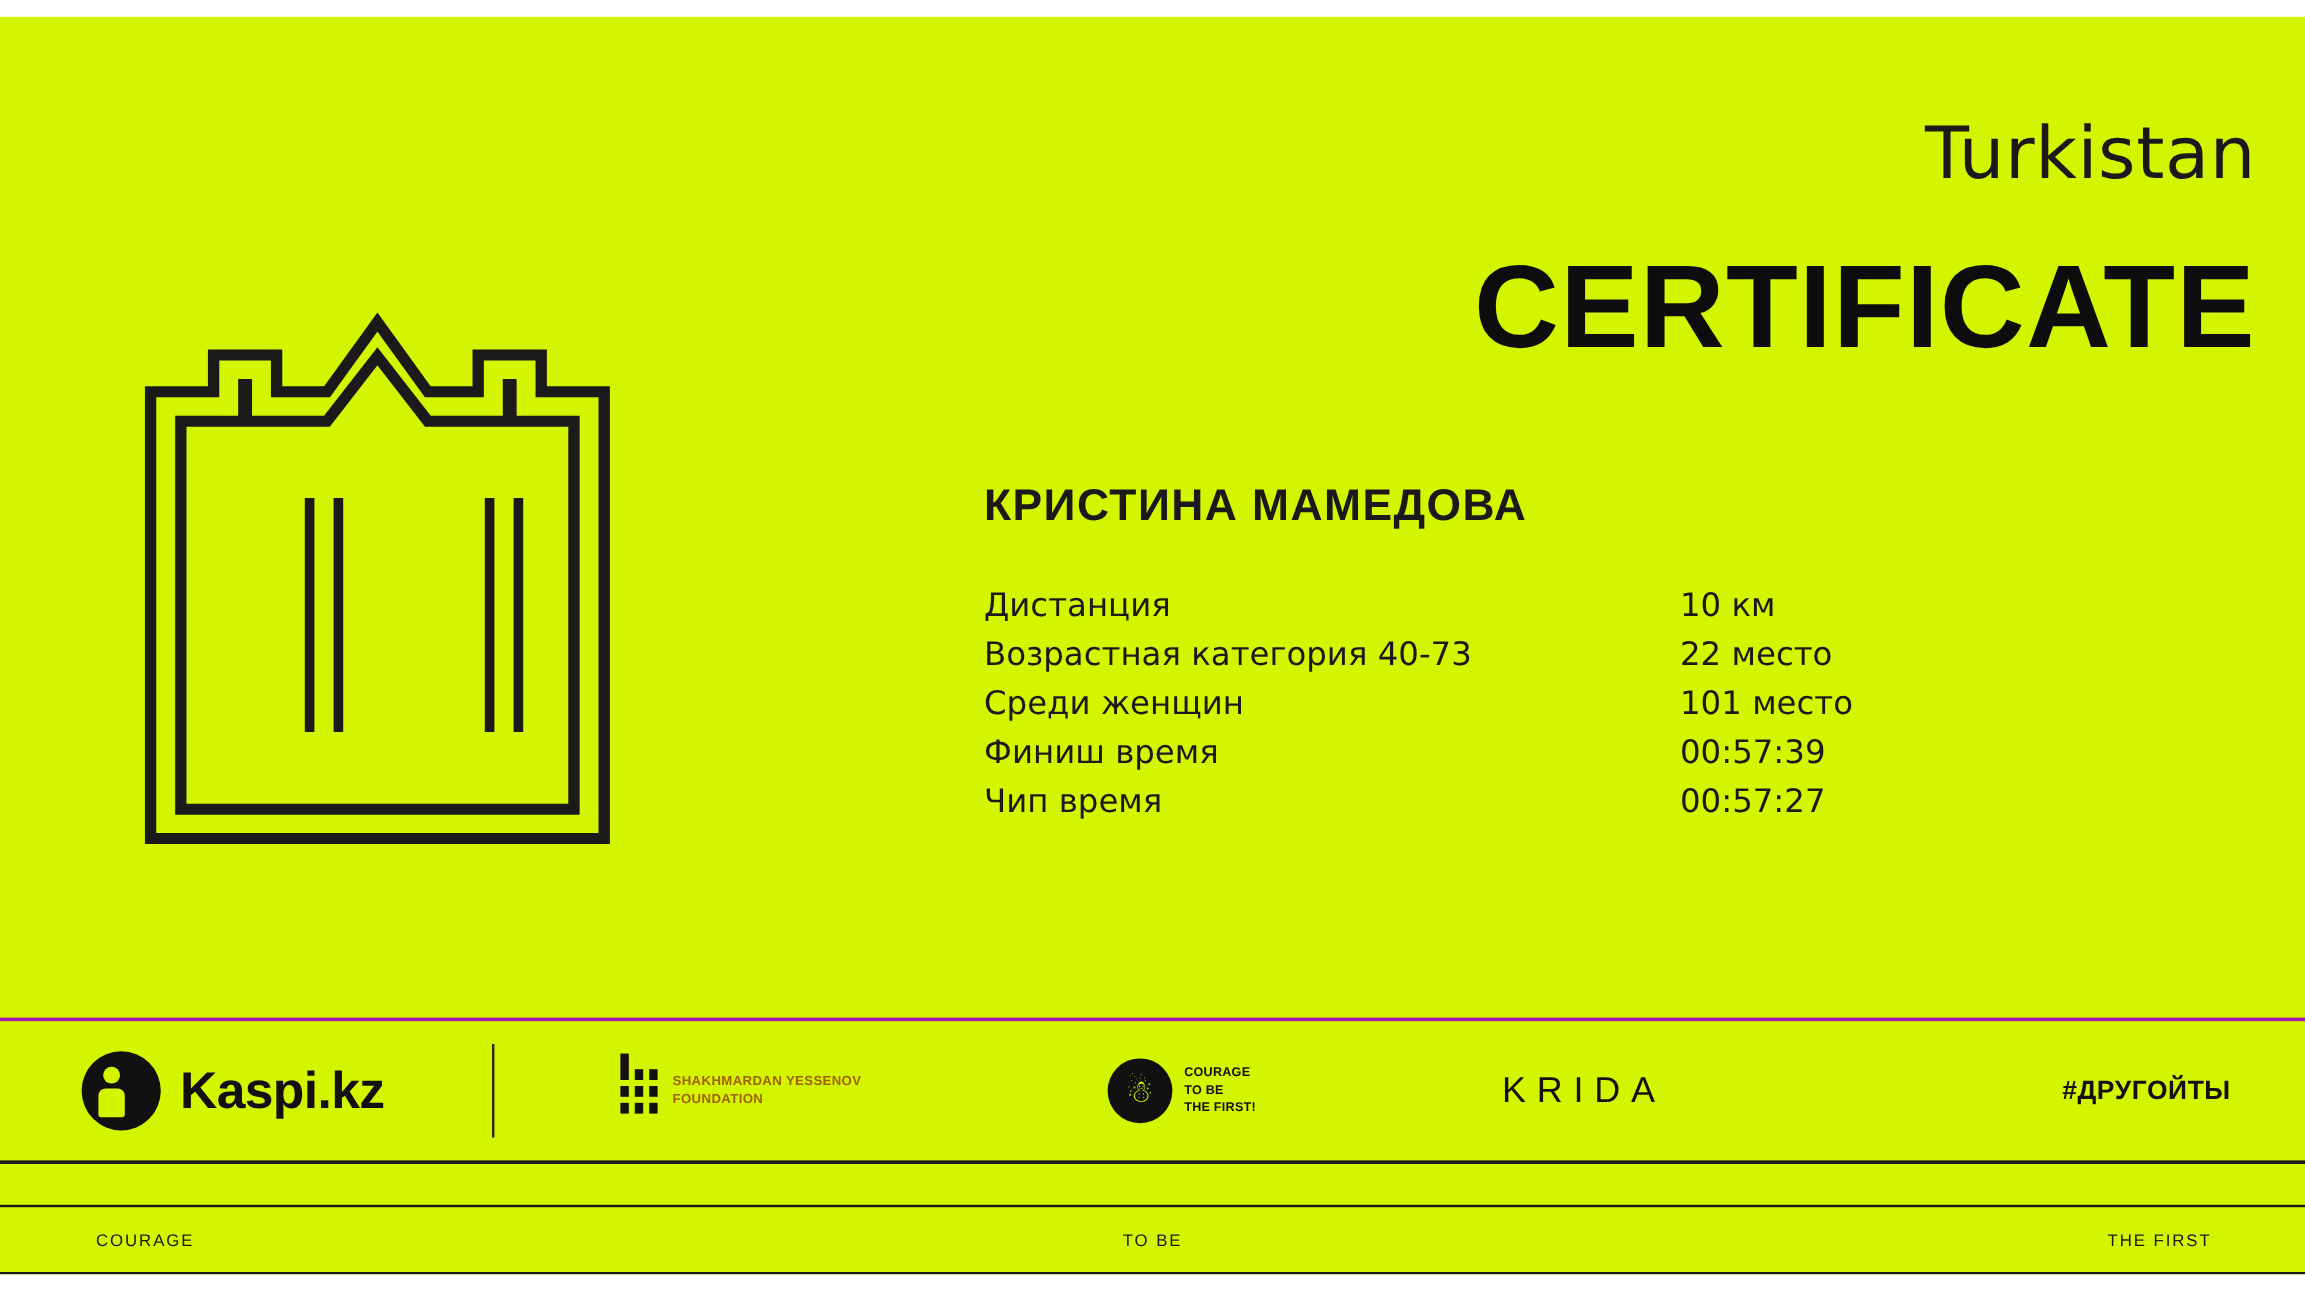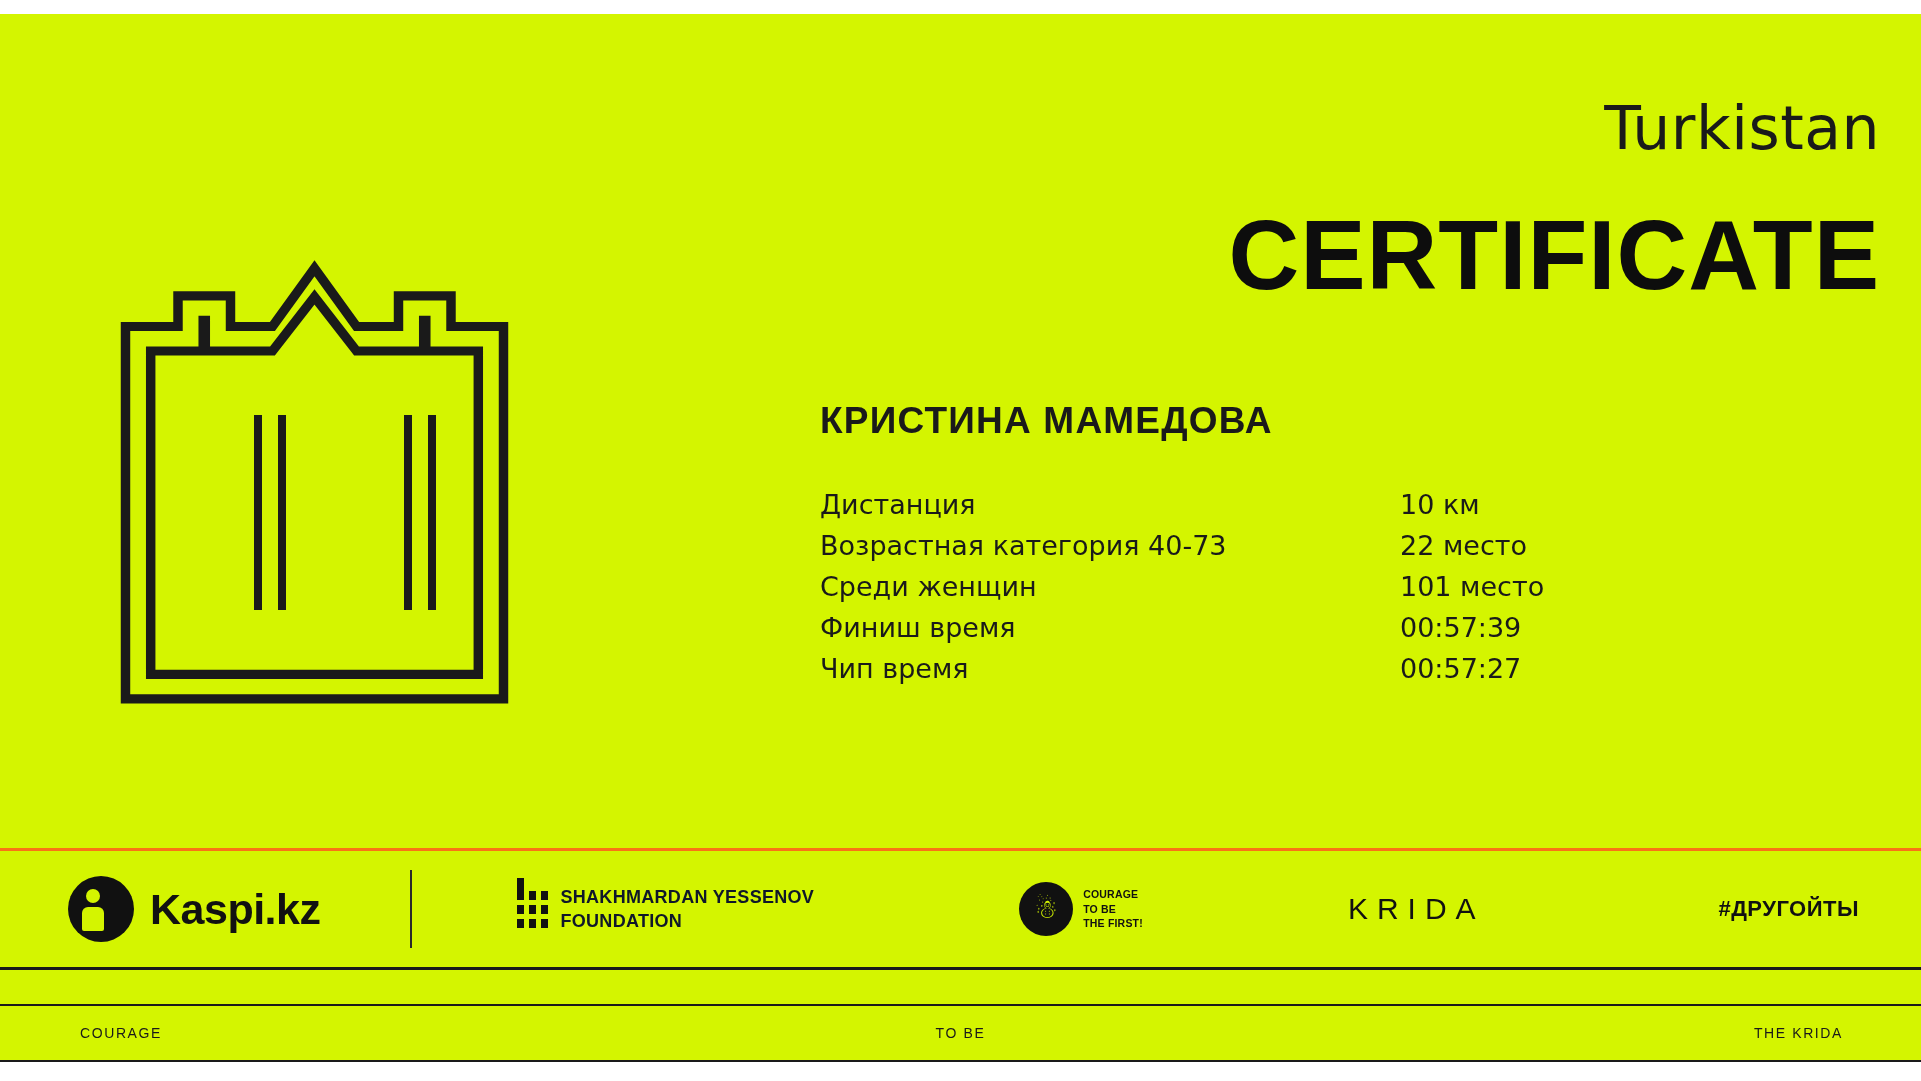--- a/index.html
+++ b/index.html
@@ -97,21 +97,21 @@
   }
 
   
   .sponsor-bar {
     position: absolute;
     left: 0;
     top: 848px;
     width: 100%;
     height: 122px;
     background: #d4f500;
-    border-top: 3px solid #f97316;
+    border-top: 3px solid #a21caf;
     border-bottom: 3px solid #1a1a1a;
     display: flex;
     align-items: center;
   }
   .sponsor-item {
     display: flex;
     align-items: center;
     justify-content: center;
     height: 100%;
   }
@@ -167,25 +167,25 @@
     display: grid;
     grid-template-columns: repeat(3, 7px);
     grid-template-rows: repeat(3, 9px);
     gap: 5px 5px;
     align-items: end;
   }
   .yb { background: #111; width: 7px; }
   .yb.t1 { height: 22px; margin-top: -13px; }
   .yb.t2 { height: 9px; }
   .yessenov-text {
-    font-size: 18px;
+    font-size: 11px;
     font-weight: 700;
     line-height: 1.35;
     letter-spacing: 0.3px;
-    color: #0f172a;
+    color: #a16207;
   }
 
   .courage-fund {
     display: flex;
     align-items: center;
     gap: 10px;
     margin-left: 205px;
   }
   .cf-circle {
     width: 54px; height: 54px;
@@ -353,18 +353,18 @@
 
     <div class="sponsor-item krida">KRIDA</div>
 
     <div class="sponsor-item drugoity">#ДРУГОЙТЫ</div>
 
   </div>
 
   <div class="bottom-strip">
     <div class="bs-left">COURAGE</div>
     <div class="bs-center">TO BE</div>
-    <div class="bs-right">THE KRIDA</div>
+    <div class="bs-right">THE FIRST</div>
   </div>
 
   <div class="bottom-white"></div>
 
 </div>
 
 </body></html>

